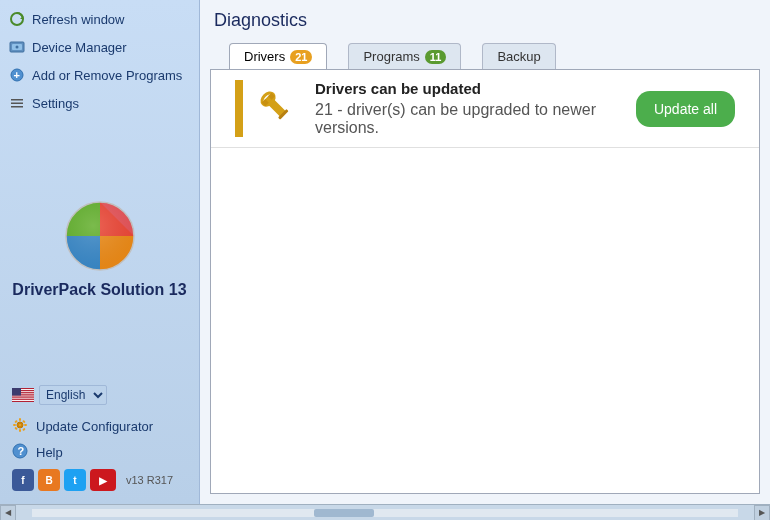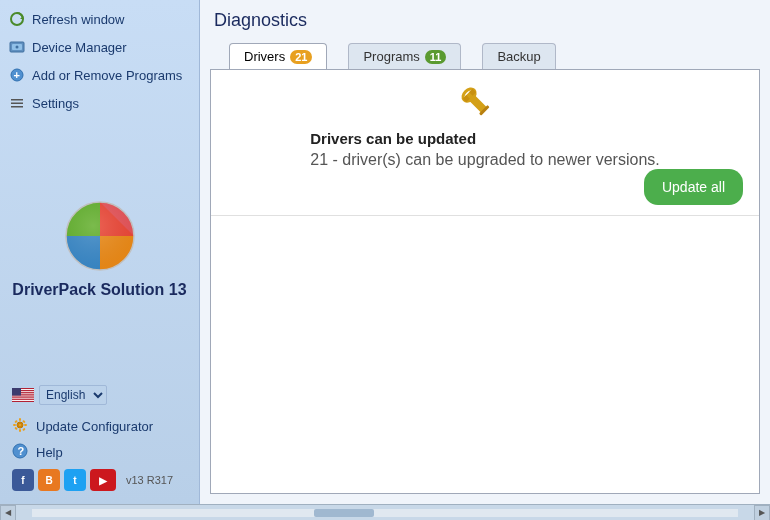--- a/index.html
+++ b/index.html
@@ -205,24 +205,23 @@
       background: white;
       border: 1px solid #a0a8b8;
       padding: 0;
       flex: 1;
     }
 
     
     .driver-notice {
       display: flex;
       align-items: center;
-      padding: 10px 16px;
+      padding: 10px 24px;
       background: white;
       border-bottom: 1px solid #e0e0e0;
-      flex-direction: column;
     }
 
     .driver-notice .notice-icon {
       width: 50px;
       height: 50px;
       margin-right: 12px;
       flex-shrink: 0;
       display: flex;
       align-items: center;
       justify-content: center;

